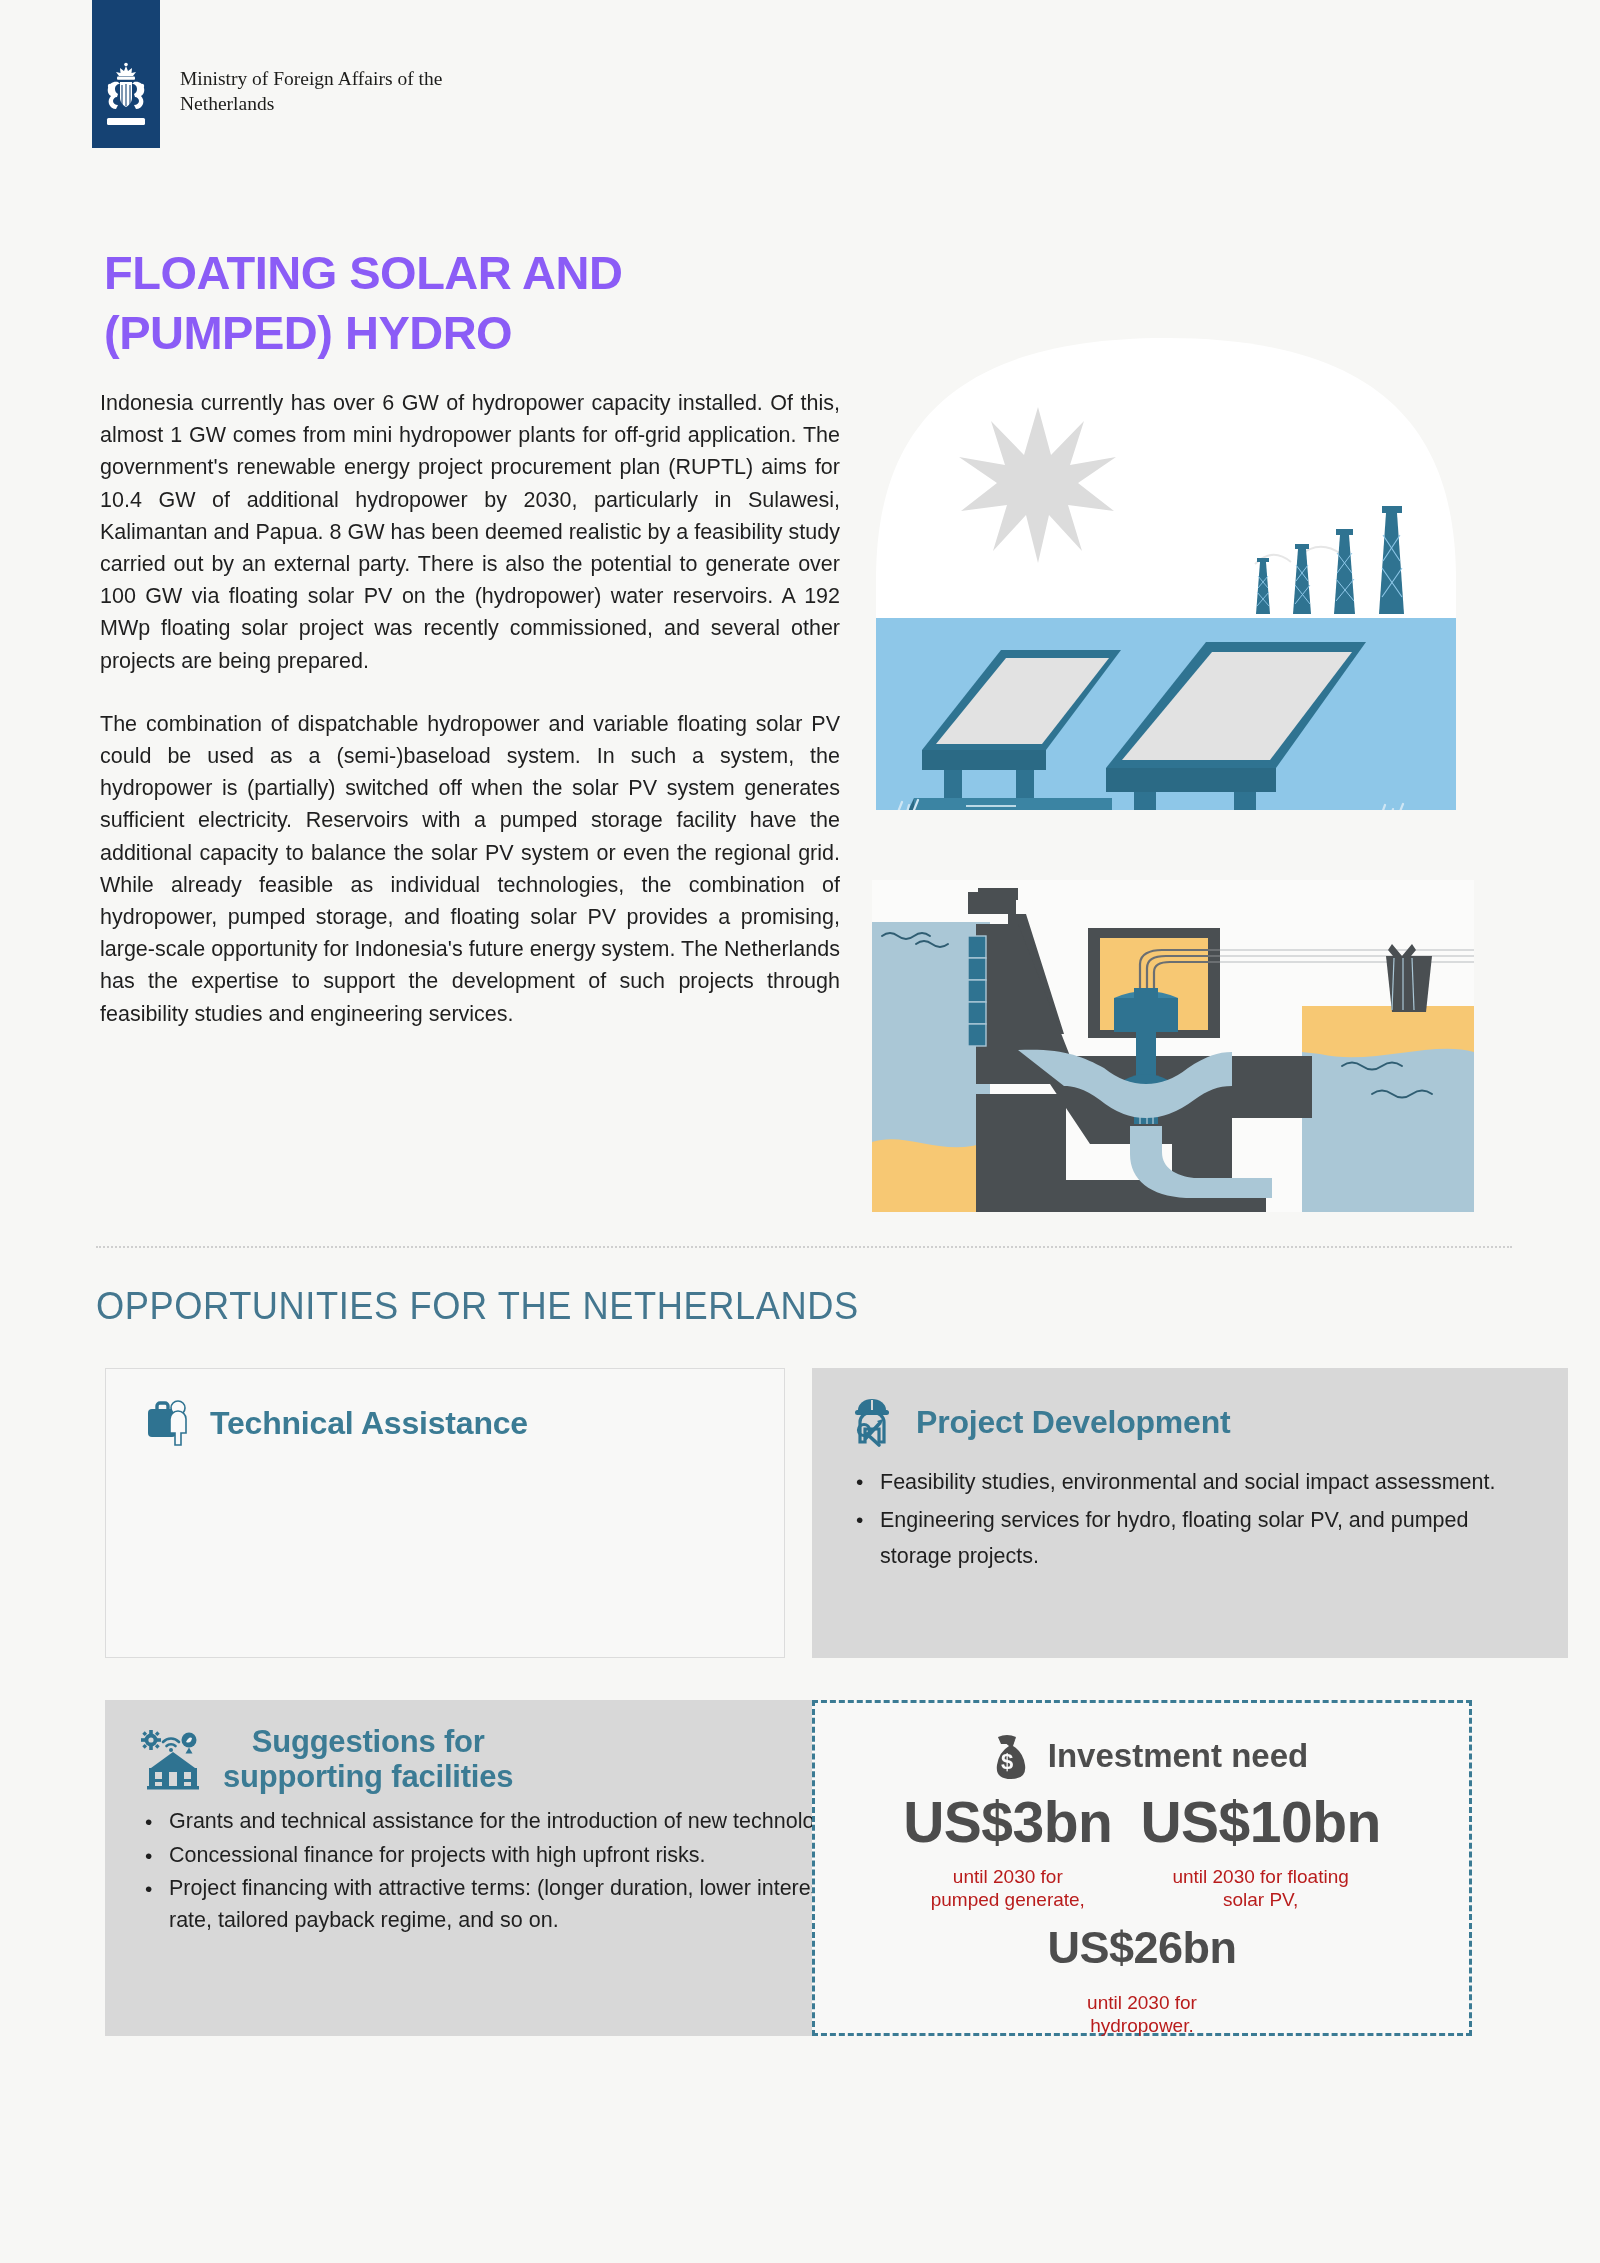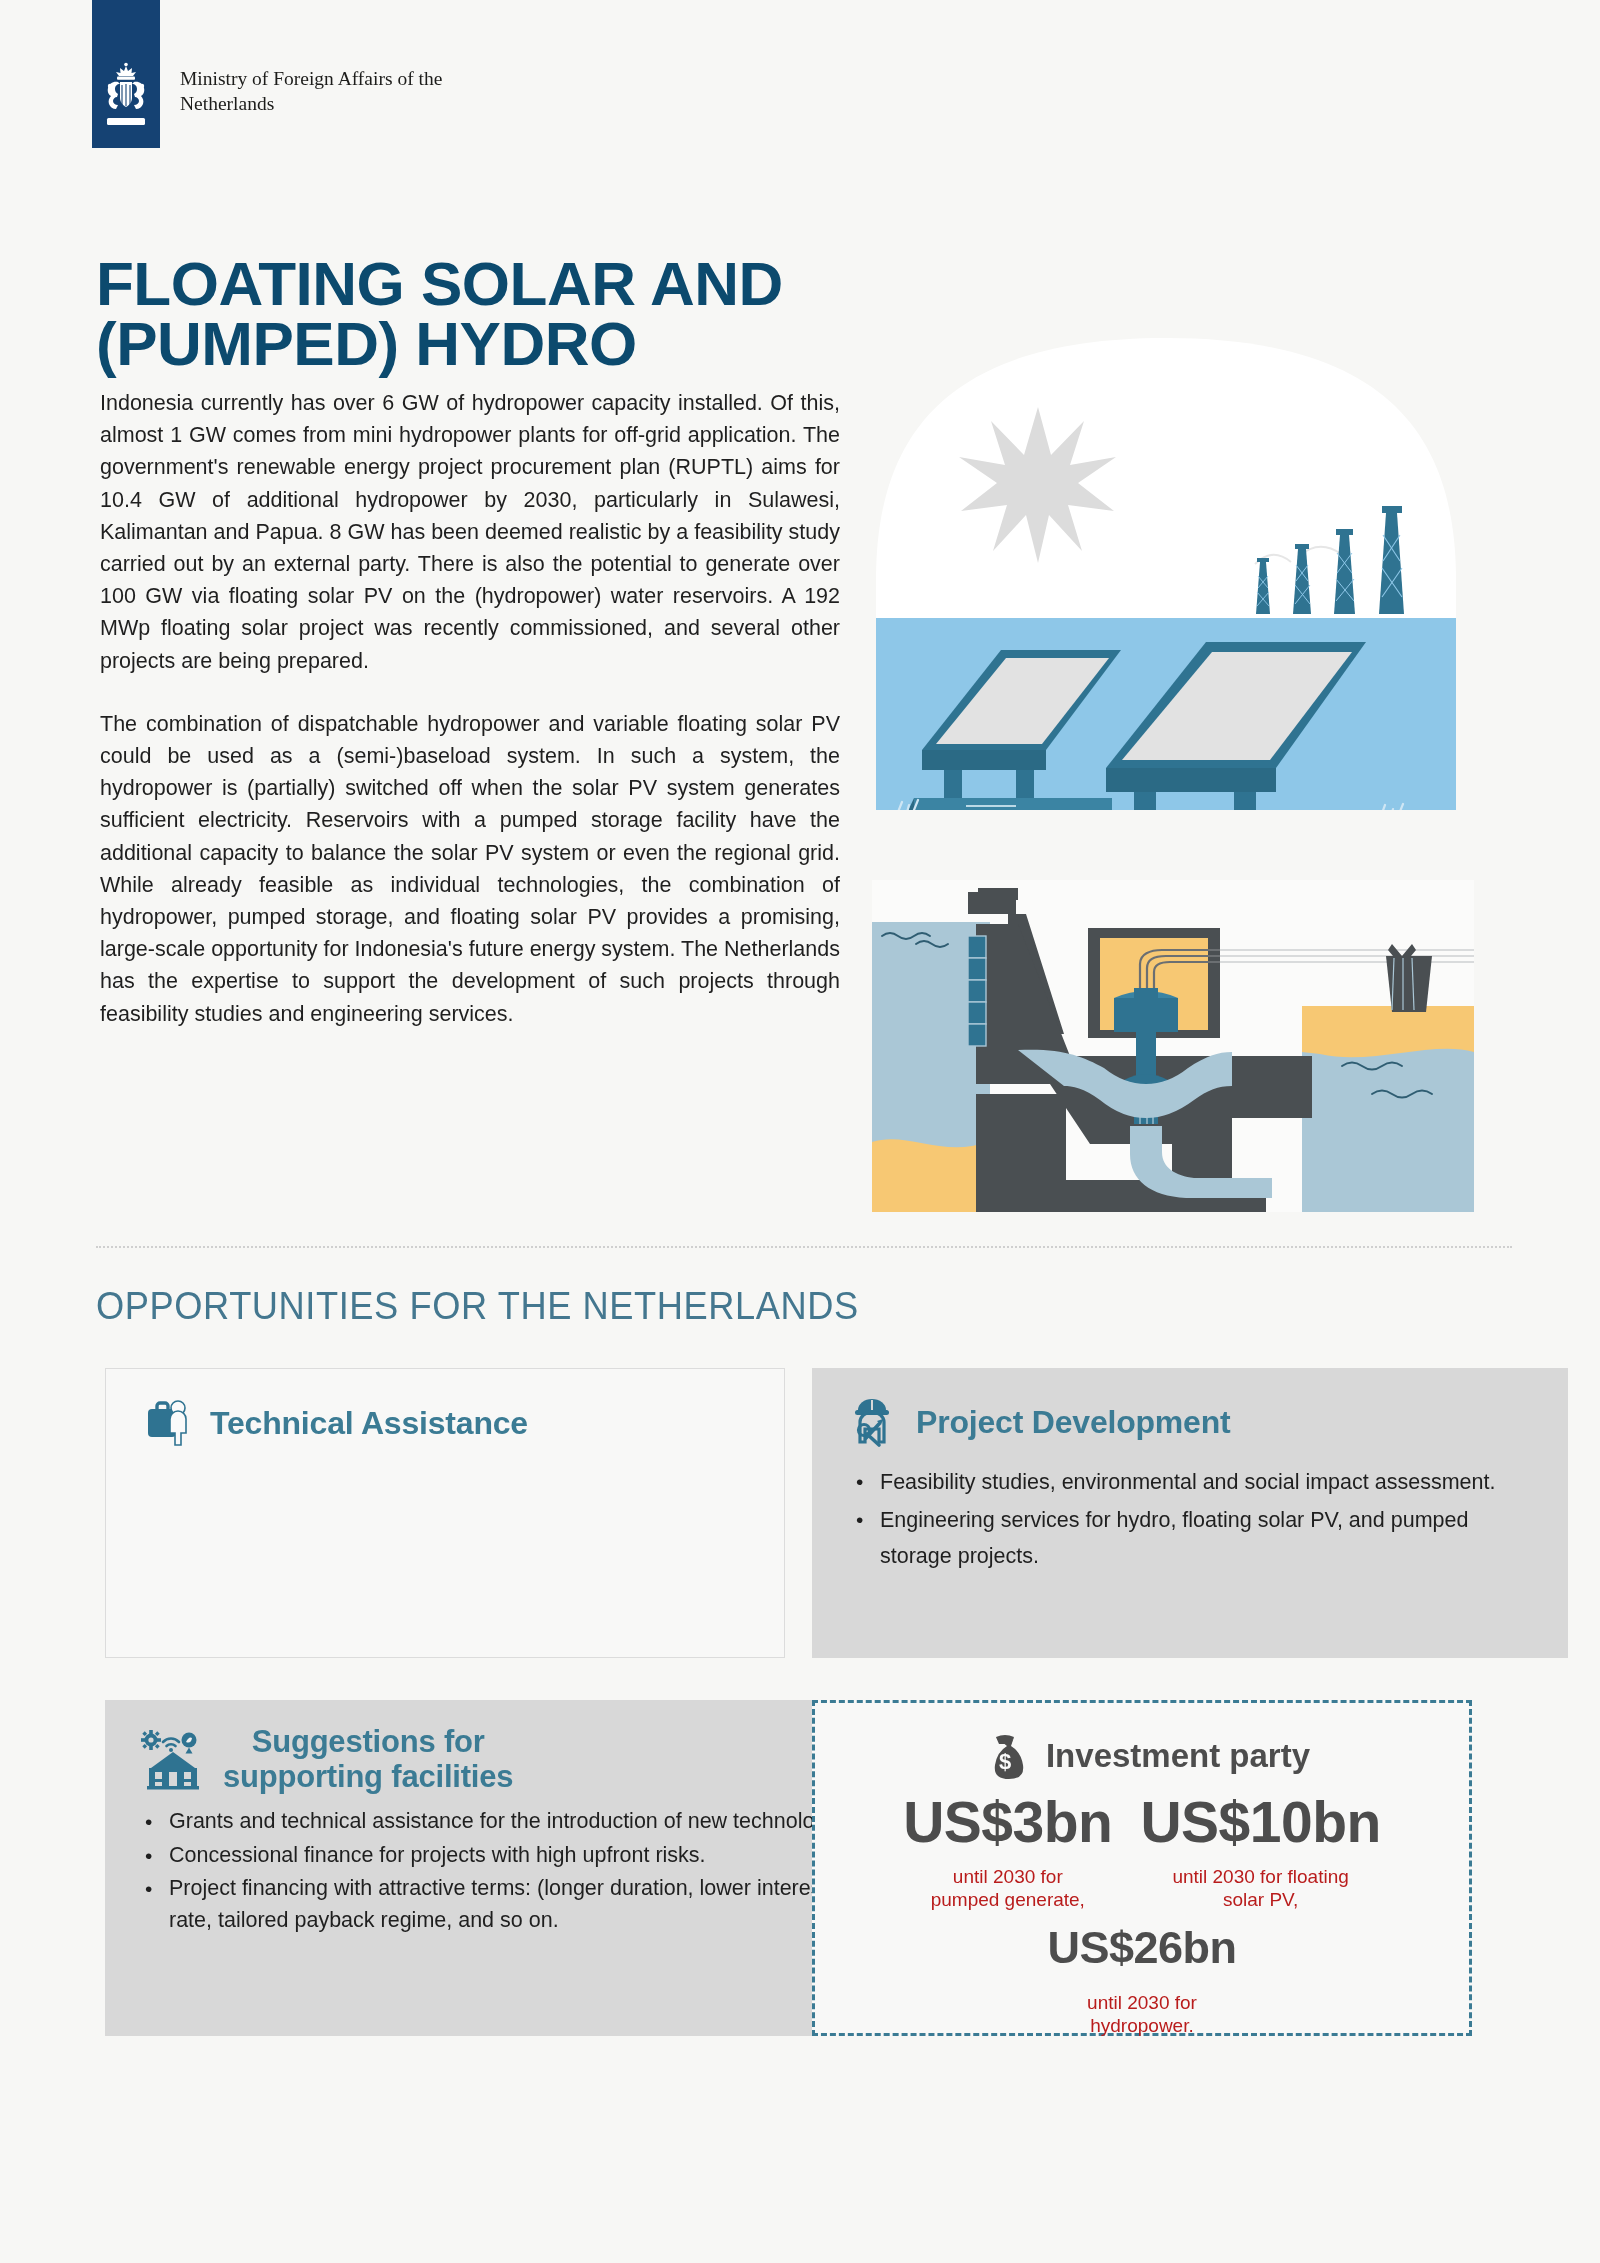--- a/index.html
+++ b/index.html
@@ -24,23 +24,23 @@
   .pondera { position:absolute; right:88px; top:38px; height:54px; display:flex; align-items:center; }
   .pondera-mark { width:56px; height:52px; margin-right:4px; }
   .pondera-text {
     font-family:"Liberation Sans", sans-serif;
     font-weight:bold; font-size:42px; letter-spacing:0.2px; color:#0d0d0d;
     line-height:42px;
   }
 
   
   .title {
-    position:absolute; left:96px; top:212px; width:900px;
-    font-size:62px; line-height:60px; font-weight:bold;
-    letter-spacing:-0.5px; color:#0c4a6e;
+    position:absolute; left:104px; top:212px; width:900px;
+    font-size:47px; line-height:60px; font-weight:bold;
+    letter-spacing:-0.5px; color:#8b5cf6;
   }
 
   
   .body-col { position:absolute; left:100px; top:387px; width:740px; }
   .para {
     font-size:21.5px; line-height:32.2px; color:#1f1f1f;
     text-align:justify; margin:0 0 31px 0;
   }
   .para:last-child { margin-bottom:0; }
 
@@ -413,21 +413,21 @@
   </ul>
 </div>
 
 <div class="card card-4">
   <div class="inv-head">
     <svg class="inv-icon" width="62" height="62" viewBox="0 0 62 62">
       <path d="M22 12 l4 7 h10 l4 -7 l-3 9 q10 6 12 19 q2 14 -14 14 q-16 0 -14 -14 q2 -13 12 -19 z" fill="#4d4d4d"></path>
       <path d="M22 12 q9 -4 18 0 l-3 7 h-12 z" fill="#4d4d4d"></path>
       <text x="31" y="44" font-family="Liberation Sans, sans-serif" font-size="22" font-weight="bold" fill="#fafafa" text-anchor="middle">$</text>
     </svg>
-    <div class="inv-title">Investment party</div>
+    <div class="inv-title">Investment need</div>
   </div>
 
   <div class="inv-row">
     <div class="inv-cell">
       <div class="inv-amount">US$3bn</div>
       <div class="inv-label">
         <span>until 2030 for</span><br>
         <span>pumped generate,</span>
       </div>
     </div>

